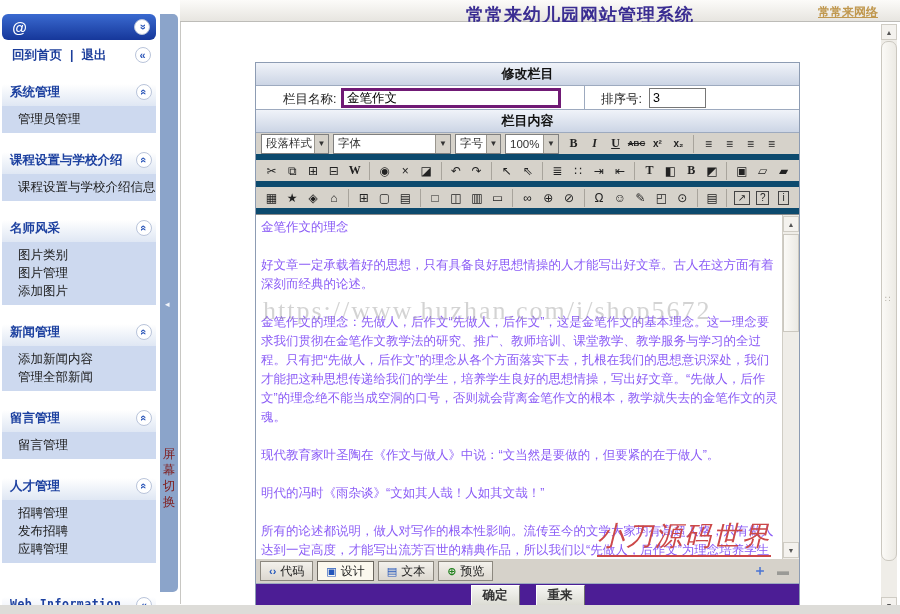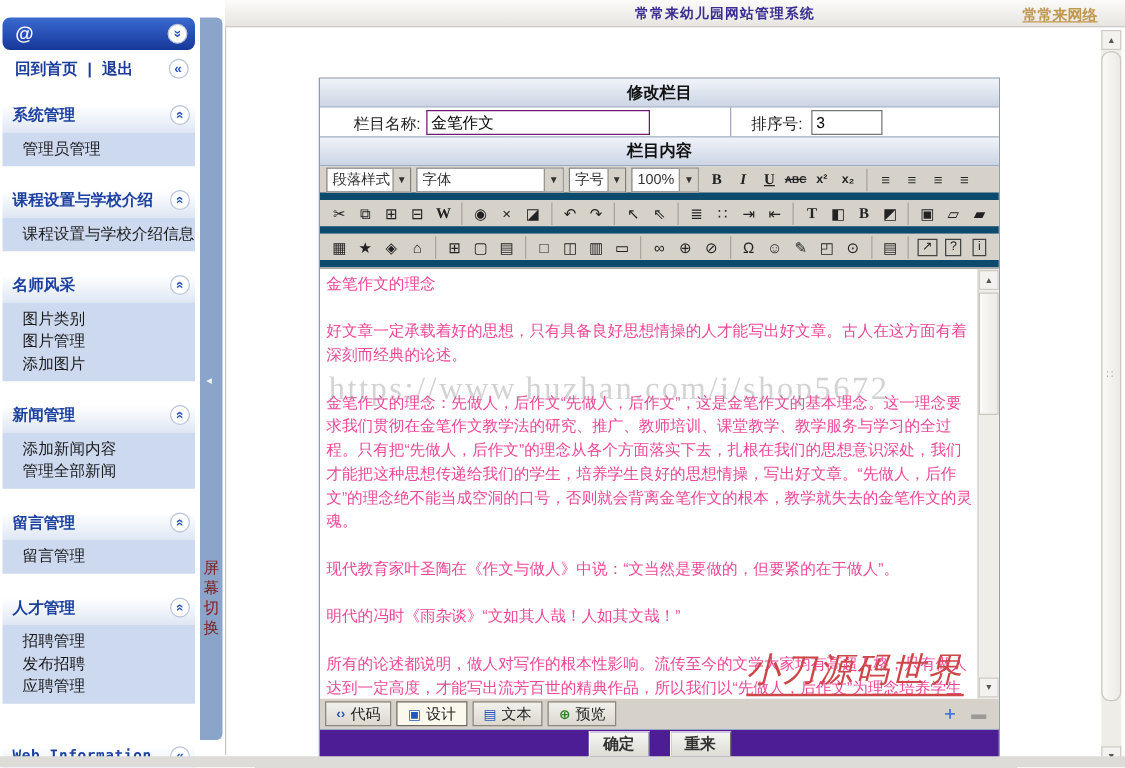--- a/index.html
+++ b/index.html
@@ -4,21 +4,21 @@
 <style>
   * { margin:0; padding:0; box-sizing:border-box; }
   html,body { width:900px; height:614px; overflow:hidden; background:#fff;
     font-family:"Liberation Sans","DejaVu Sans",sans-serif; }
   #stage { position:relative; width:900px; height:614px; background:#fff; }
 
   
   #topbar { position:absolute; left:180px; top:0; width:720px; height:22px;
     background:linear-gradient(#fcfbf9,#e7e5e0); border-bottom:1px solid #bdbcb8; }
   #topbar-title { position:absolute; left:280px; top:3px; width:240px; text-align:center;
-    font-size:11px; font-weight:bold; color:#3a2d92; letter-spacing:1px; }
+    font-size:18px; font-weight:bold; color:#3a2d92; letter-spacing:1px; }
   #topbar-link { position:absolute; right:22px; top:4px; font-size:12px; font-weight:bold;
     color:#c0984f; text-decoration:underline; cursor:pointer; }
 
   
   #sidebar { position:absolute; left:0; top:0; width:160px; height:606px; background:#fff; }
   #sb-atbar { position:absolute; left:2px; top:14px; width:154px; height:26px; border-radius:6px;
     background:linear-gradient(#3a6ad0,#16379a); color:#fff; display:flex; align-items:center;
     padding:0 6px 0 10px; }
   #sb-at { font-weight:bold; font-style:italic; font-size:15px; flex:1 1 auto; }
   .sb-circle { width:16px; height:16px; border-radius:50%; background:#fff; border:1px solid #b9c4da;
@@ -66,22 +66,22 @@
     cursor:pointer; }
   #main-sb-grip { position:absolute; left:3px; top:252px; color:#b5b1a8; font-size:9px; letter-spacing:1px; }
 
   
   #form { position:absolute; left:255px; top:62px; width:545px; border:1px solid #8d9cb3; background:#fff; }
   .form-hd { height:22px; background:linear-gradient(#f0f3f9,#ccd5e5); display:flex;
     align-items:center; justify-content:center; font-size:13px; font-weight:bold; color:#111; }
   #form-fields { position:relative; height:25px; border-top:1px solid #9daabf; border-bottom:1px solid #9daabf;
     background:#fff; font-size:12.5px; color:#222; }
   #f-name-label { position:absolute; left:27px; top:5px; }
-  #f-name-input { position:absolute; left:85px; top:2px; width:179px; height:20px;
-    border:1px solid #701a75; font-size:12.5px; padding:0 3px; font-family:Liberation Mono, monospace; }
+  #f-name-input { position:absolute; left:85px; top:2px; width:220px; height:20px;
+    border:3px solid #701a75; font-size:12.5px; padding:0 3px; font-family:Liberation Mono, monospace; }
   #f-divider { position:absolute; left:328px; top:0; width:1px; height:100%; background:#9daabf; }
   #f-order-label { position:absolute; left:345px; top:5px; }
   #f-order-input { position:absolute; left:393px; top:2px; width:57px; height:20px;
     border:1px solid #767676; font-size:12.5px; padding:0 3px; font-family:inherit; }
   #form-content-hd { border-top:0; }
 
   
   #editor { border-top:1px solid #9daabf; }
   .tb-row { height:27px; background:#d6d2ca; display:flex; align-items:center; padding:0 5px;
     border-bottom:6px solid #0c4a6e; }
@@ -97,21 +97,21 @@
   .tbtn.und { text-decoration:underline; font-weight:bold; font-family:"Liberation Serif","DejaVu Serif",serif; }
   .tbtn.strike { text-decoration:line-through; font-size:8px; font-weight:bold; }
   .tbtn.sup, .tbtn.sub { font-size:10px; font-weight:bold; }
   .tbtn.boxed span { border:1px solid #444; padding:0 3px; font-size:10px; line-height:12px; }
   .tsep { width:1px; height:18px; background:#a8a49c; margin:0 4px; }
 
   
   #ed-body { position:relative; height:345px; background:#fff; border-top:1px solid #8a8a8a;
     overflow:hidden; }
   #ed-text { position:absolute; left:0; top:0; right:17px; bottom:0; padding:3px 4px 0 5px;
-    font-size:12.5px; line-height:19px; color:#ec4899; overflow:hidden; }
+    font-size:12.5px; line-height:19px; color:#8b5cf6; overflow:hidden; }
   .para { margin-bottom:19px; }
   #ed-sb { position:absolute; right:0; top:0; width:17px; height:100%; background:#efede8;
     border-left:1px solid #d0cdc5; }
   #ed-sb-up { top:1px; }
   #ed-sb-dn { bottom:1px; }
   #ed-sb-thumb { position:absolute; left:0; top:19px; width:16px; height:98px;
     background:linear-gradient(90deg,#fbfaf7,#eceae4); border:1px solid #cbc8c0; cursor:pointer; }
 
   
   #ed-tabs { height:24px; background:#d6d2ca; display:flex; align-items:center; padding:0 4px; position:relative; }

